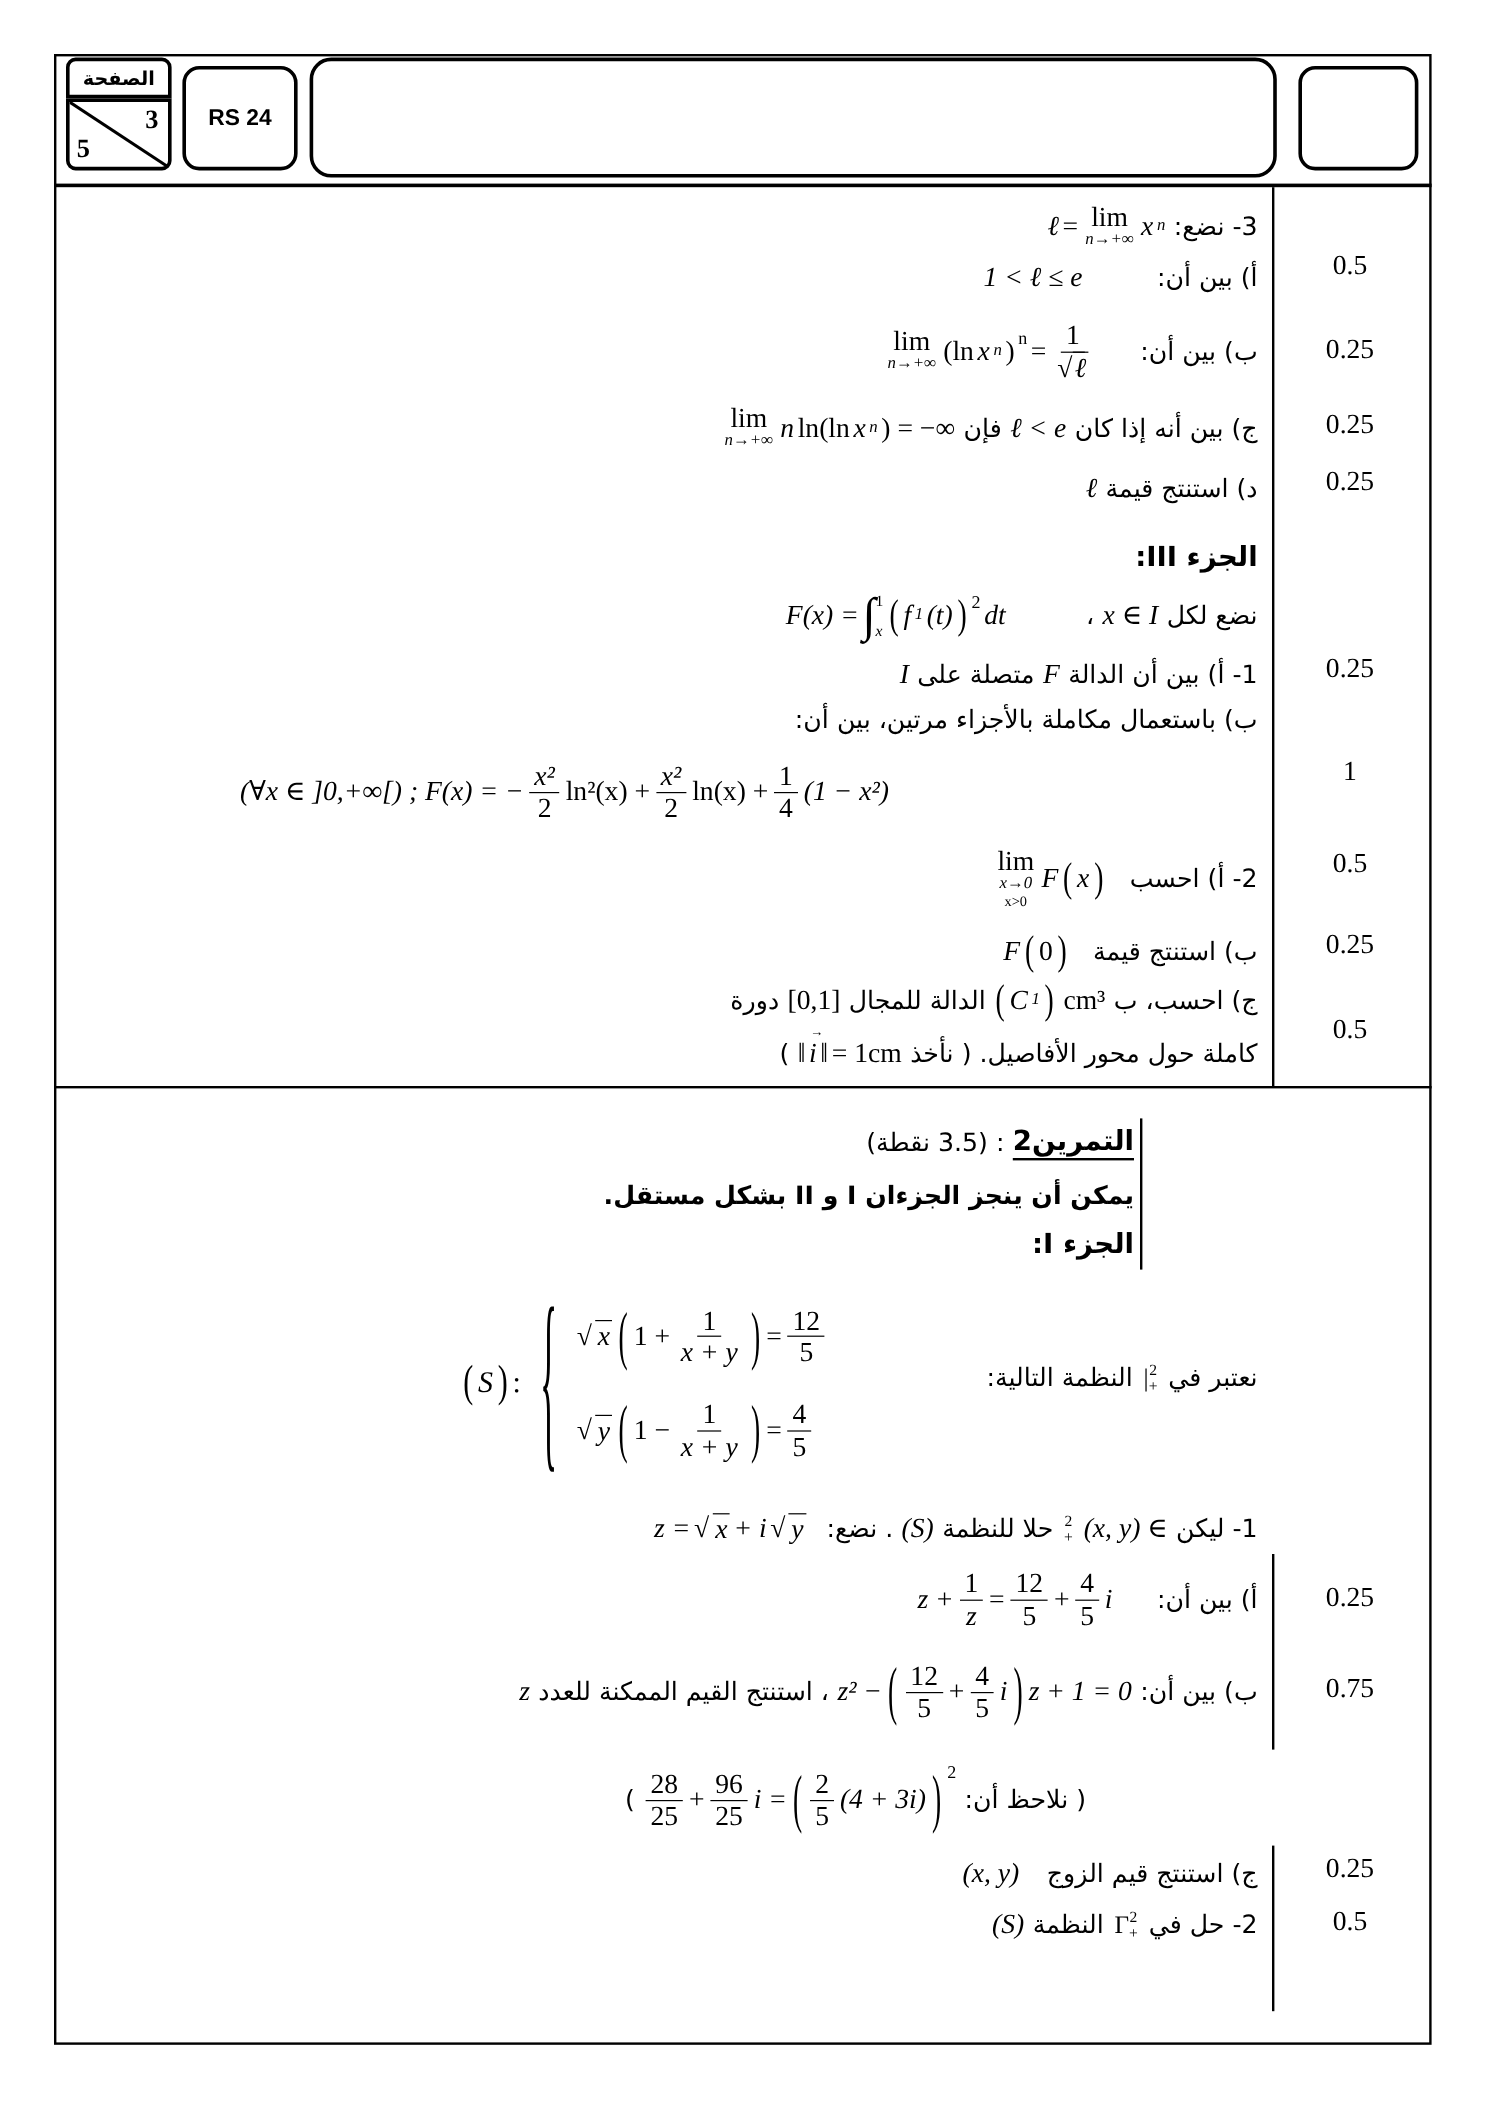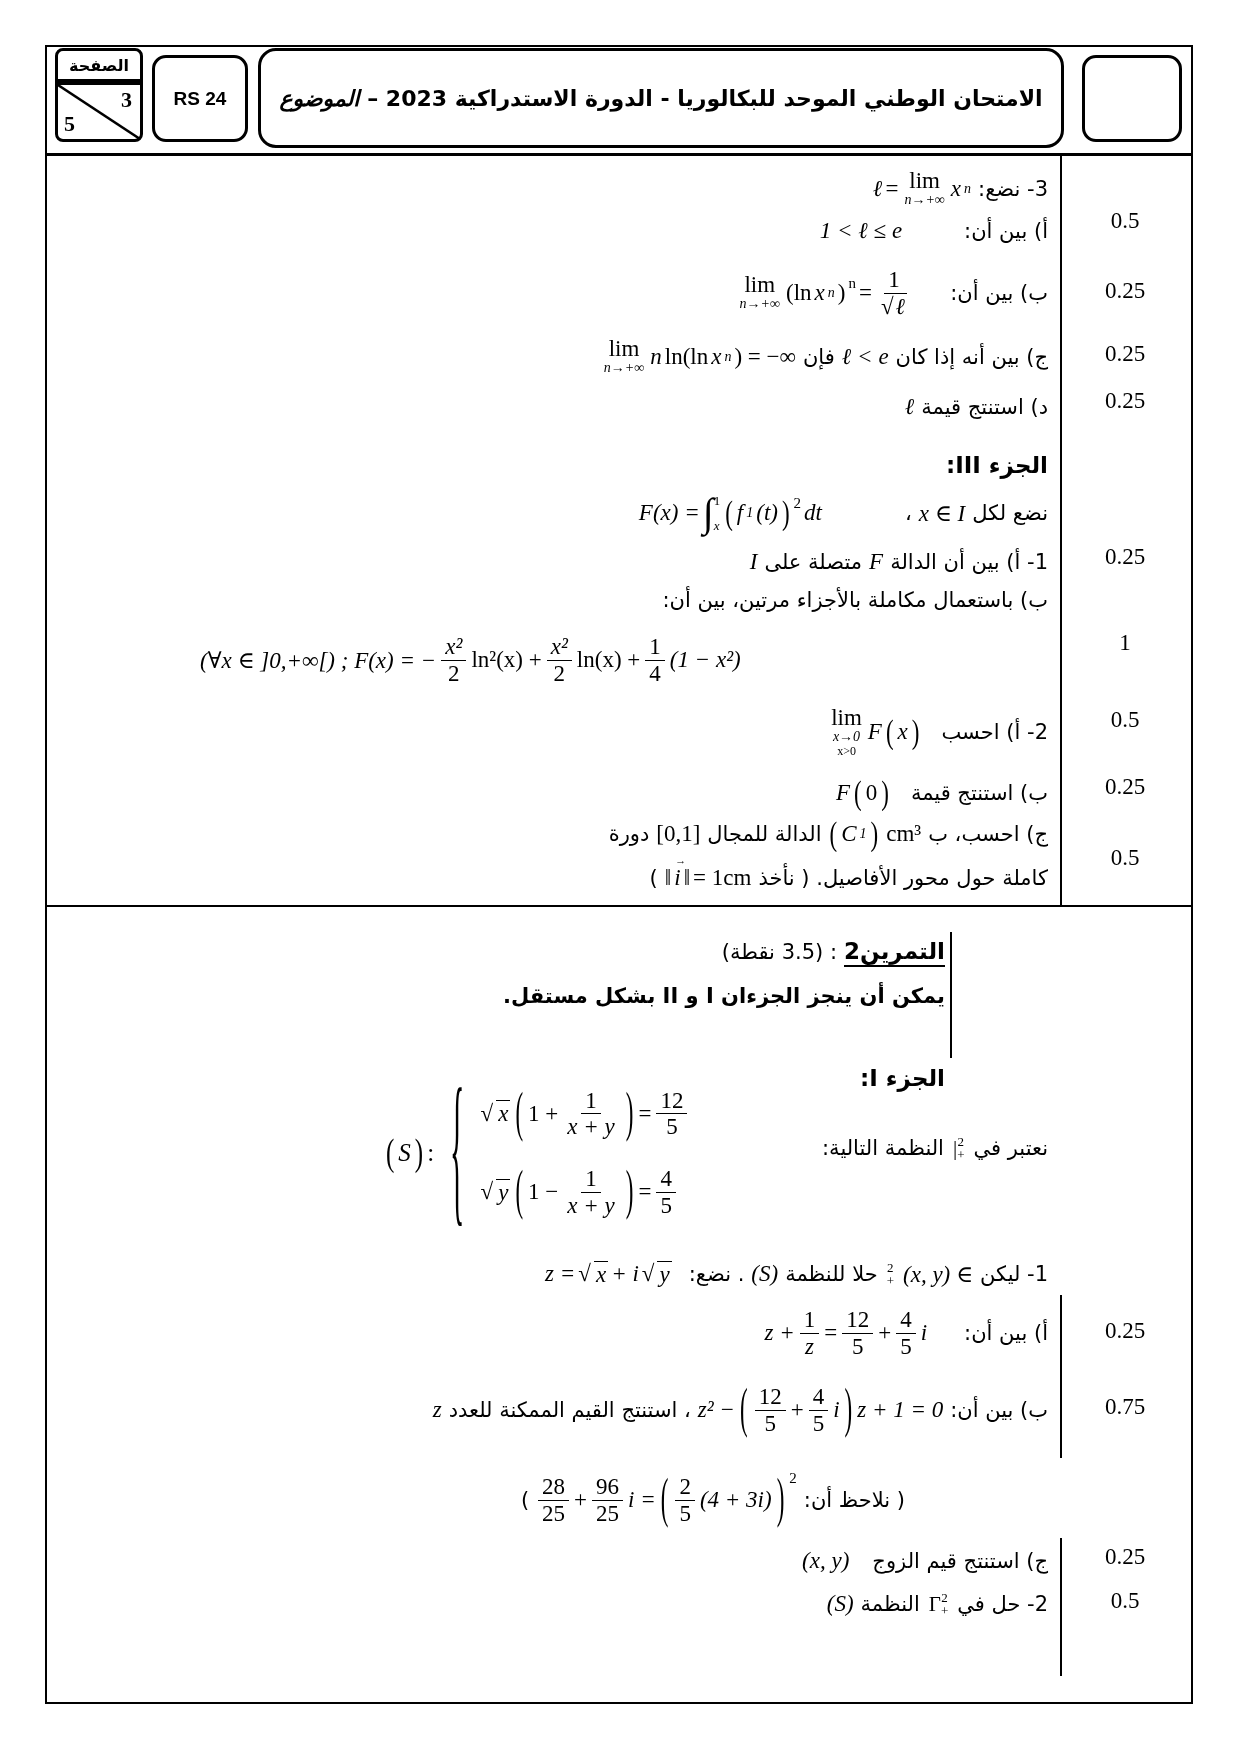--- a/index.html
+++ b/index.html
@@ -72,21 +72,20 @@
   <svg width="82" height="54" style="position:absolute;left:0;top:0;">
       <line x1="0" y1="0" x2="82" y2="54" stroke="#000" stroke-width="2.5"></line>
     </svg>
   <span class="n3">3</span>
   <span class="n5">5</span>
 </div>
 <div class="rsbox">
     <span>RS 24</span>
   </div>
 <div class="titlebox">
-  <div class="t1"><span>الامتحان الوطني الموحد للبكالوريا - الدورة الاستدراكية 2023 –</span> <span class="subject">الموضوع</span></div>
 </div>
 <div class="emptybox"></div>
 
 <div class="line" style="top:163px; right:192px; height:52px;">
   <span class="ar">3- نضع:</span>
   <span class="m" style="margin-left:6px;">
     <span class="vi">ℓ</span>
     <span class="up">=</span>
     <span class="limblk">
       <span class="up">lim</span>
@@ -145,21 +144,21 @@
 </div>
 
 <div class="line" style="top:448px; right:192px; height:34px;text-align:center;">
   <span class="ar bold" style="font-size:23px;">الجزء III:</span>
 </div>
 
 <div class="line" style="top:487px; right:192px; height:52px;">
   <span class="ar">نضع لكل</span>
   <span class="m vi">x ∈ I</span>
   <span class="ar">،</span>
-  <span class="m" style="margin-right:76px;">
+  <span class="m" style="margin-right:60px;">
     <span class="vi">F(x) =</span>
     <span class="intg">∫</span>
     <span class="ints">
       <span class="up">1</span>
       <span class="vi">x</span>
     </span>
     <span class="tp1">(</span>
       <span class="vi">f</span>
       <sub>1</sub>
       <span class="vi">(t)</span>
@@ -253,21 +252,21 @@
 
 <div class="line" style="top:933px; right:295px; height:38px;">
   <span class="ar bold u2" style="font-size:23px;">التمرين2</span>
   <span class="ar">: (3.5 نقطة)</span>
 </div>
 
 <div class="line" style="top:979px; right:295px; height:34px;">
   <span class="ar bold">يمكن أن ينجز الجزءان I و II بشكل مستقل.</span>
 </div>
 
-<div class="line" style="top:1061px; right:295px; height:34px;">
+<div class="line" style="top:1020px; right:295px; height:34px;">
   <span class="ar bold" style="font-size:23px;">الجزء I:</span>
 </div>
 
 <div class="line" style="top:1128px; right:192px; height:40px;">
   <span class="ar">نعتبر في</span>
   <span class="rsym">
     <span>|</span>
     <span class="rstack">
       <span>2</span>
       <span>+</span>

